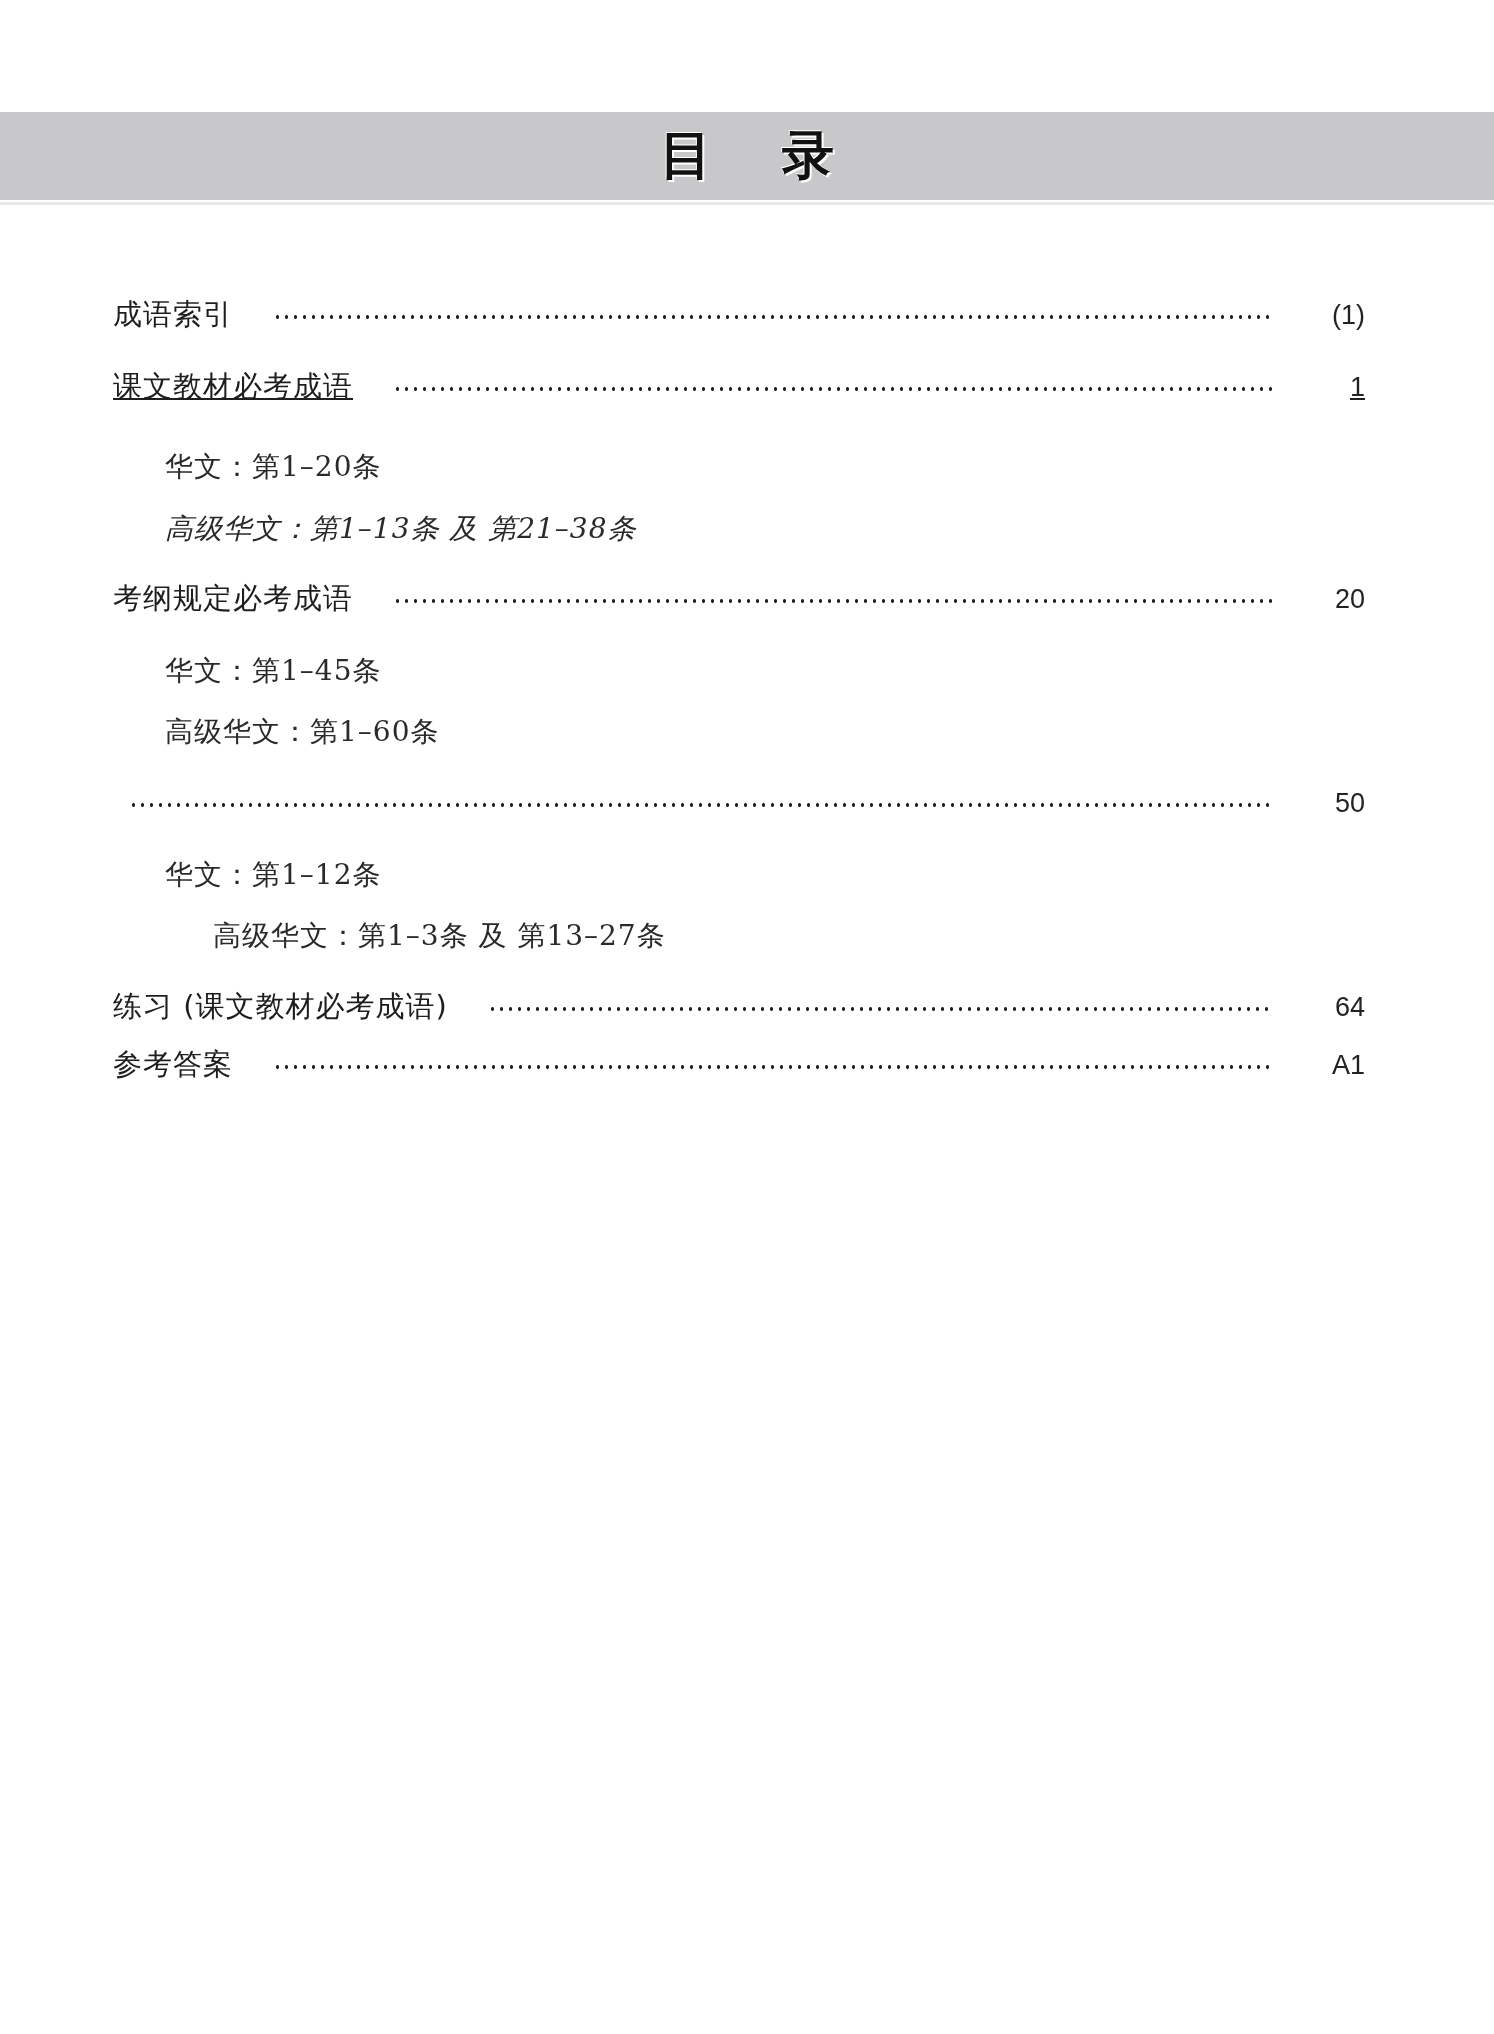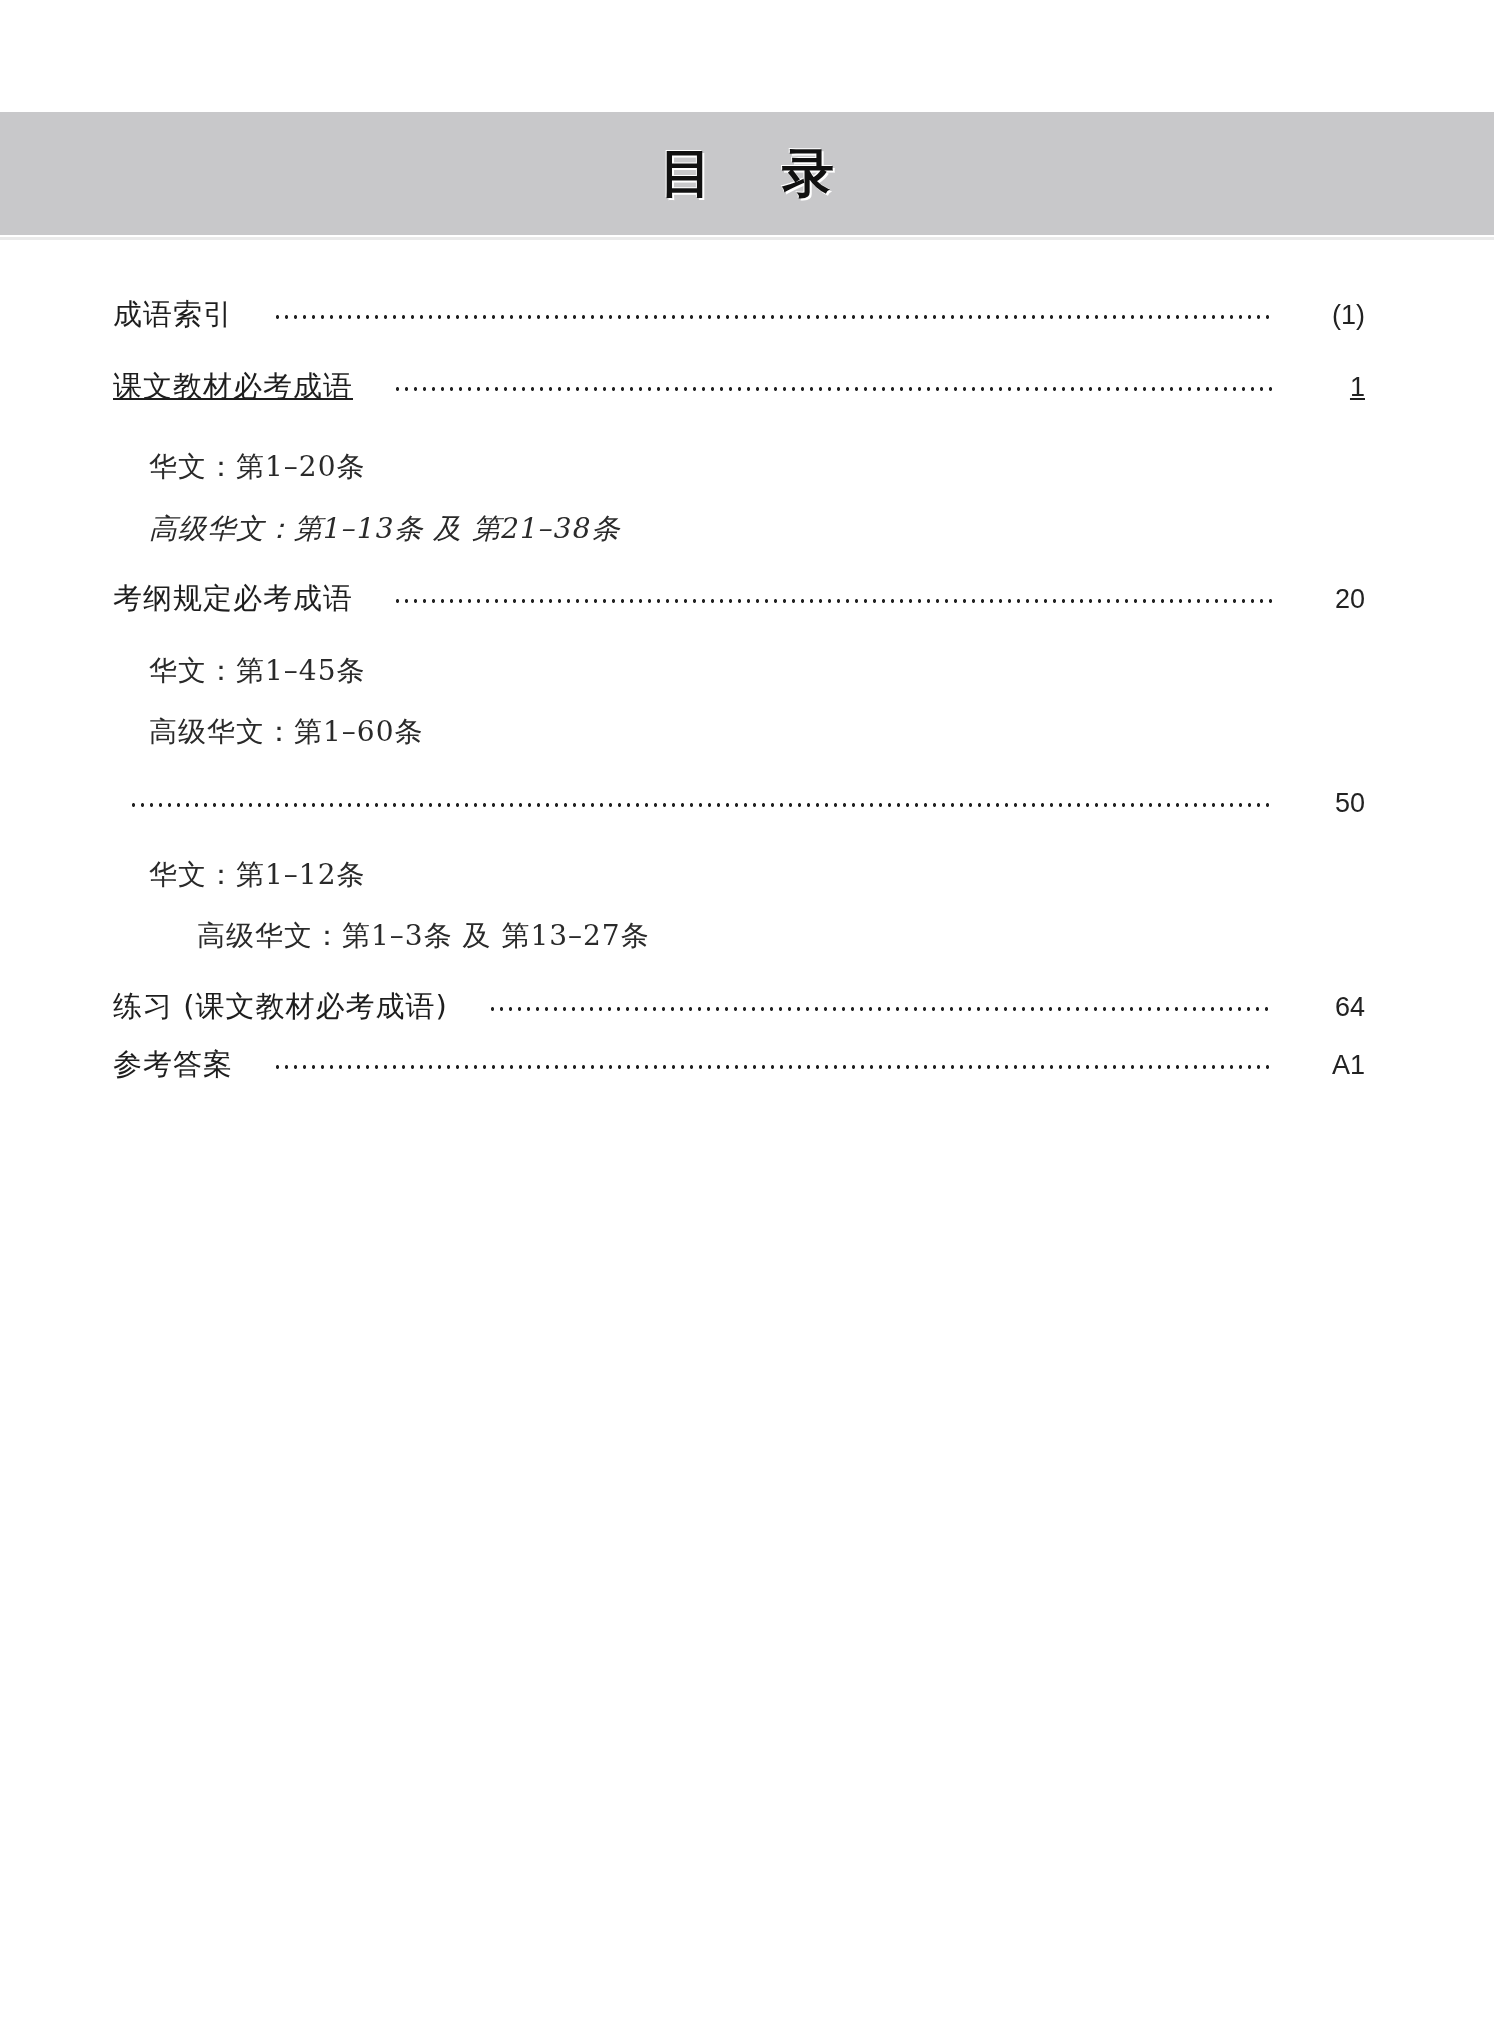--- a/index.html
+++ b/index.html
@@ -13,21 +13,21 @@
       position: relative;
       overflow: hidden;
       font-family: "DejaVu Sans", "Liberation Sans", sans-serif;
       color: #1e1e1e;
     }
     .title-band {
       position: absolute;
       left: 0;
       top: 112px;
       width: 1494px;
-      height: 123px;
+      height: 88px;
       background: #c8c8ca;
       display: flex;
       align-items: center;
       justify-content: center;
     }
     .title-band::after {
       content: "";
       position: absolute;
       left: 0;
       bottom: -5px;
@@ -78,21 +78,21 @@
     .page-num {
       font-family: "Liberation Sans", sans-serif;
       font-size: 27px;
       color: #222;
       min-width: 52px;
       text-align: right;
       white-space: nowrap;
     }
     .sub {
       position: absolute;
-      left: 36px;
+      left: 52px;
       font-family: "DejaVu Serif", "Liberation Serif", serif;
       font-size: 28px;
       color: #2a2a2a;
       white-space: nowrap;
       letter-spacing: 1px;
     }
   </style>
 </head>
 <body>
 

